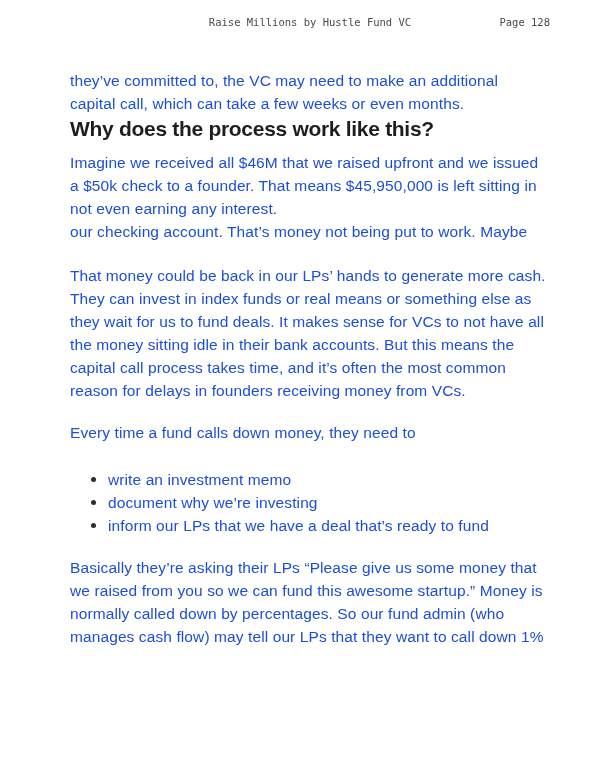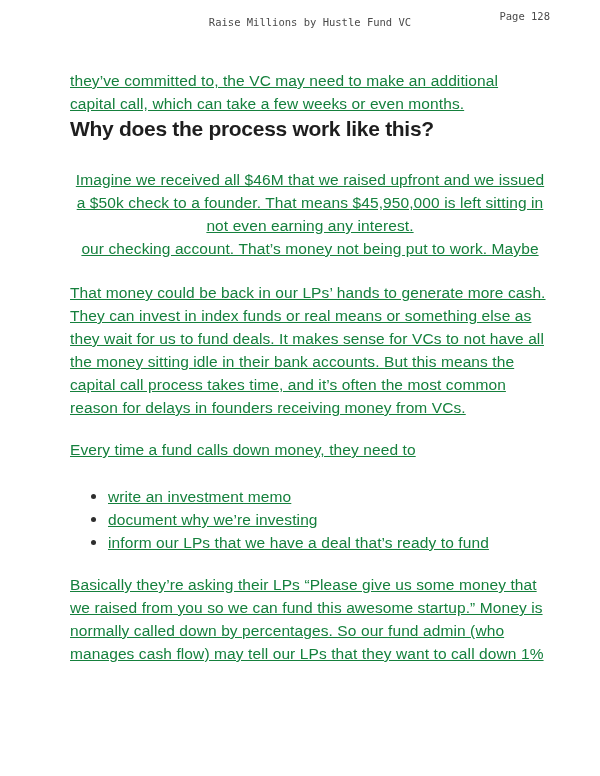--- a/index.html
+++ b/index.html
@@ -16,40 +16,39 @@
   
   .header {
     position:relative;
     padding:16px 50px 0 70px;
     font-family:"DejaVu Sans Mono","Liberation Mono",monospace;
     font-size:10.5px;
     line-height:13px;
     color:#4a4a4a;
   }
   .header-title { text-align:center; }
-  .header-page { position:absolute; right:50px; top:10px; }
+  .header-page { position:absolute; right:50px; top:16px; }
   
   .content { padding:0 50px 0 70px; }
   .body-text {
     font-size:15.5px;
     line-height:23px;
-    color:#15803d;
+    color:#1d4ed8;
     letter-spacing:0.1px;
-    text-decoration:underline;
   }
   .line { display:block; }
   .para-intro { margin-top:40px; }
   .section-heading {
     font-size:21px;
     line-height:28px;
     font-weight:700;
     letter-spacing:-0.3px;
     color:#1e1e1e;
   }
-  .para-imagine { margin-top:25px;text-align:center; }
+  .para-imagine { margin-top:8px; }
   .para-lps { margin-top:21px; }
   .lead-in { margin-top:19px; }
   .bullet-list { margin-top:24px; padding-left:21px; }
   .bullet-item {
     display:flex;
     align-items:flex-start;
     line-height:23px;
   }
   .bullet-dot {
     flex:0 0 auto;

